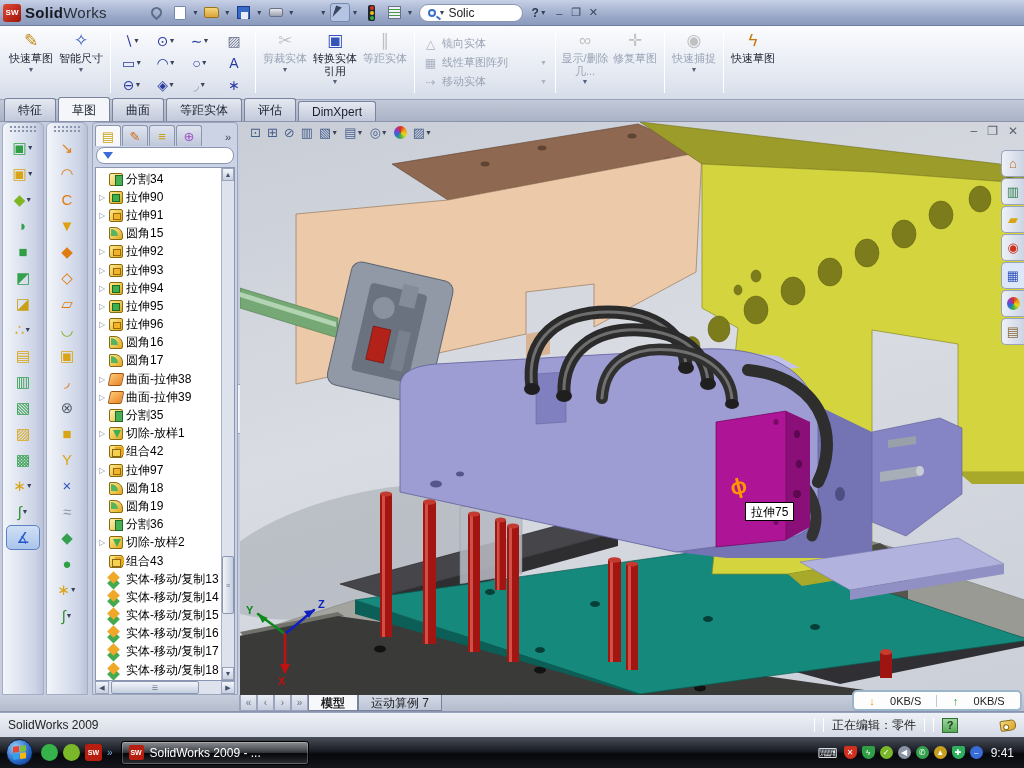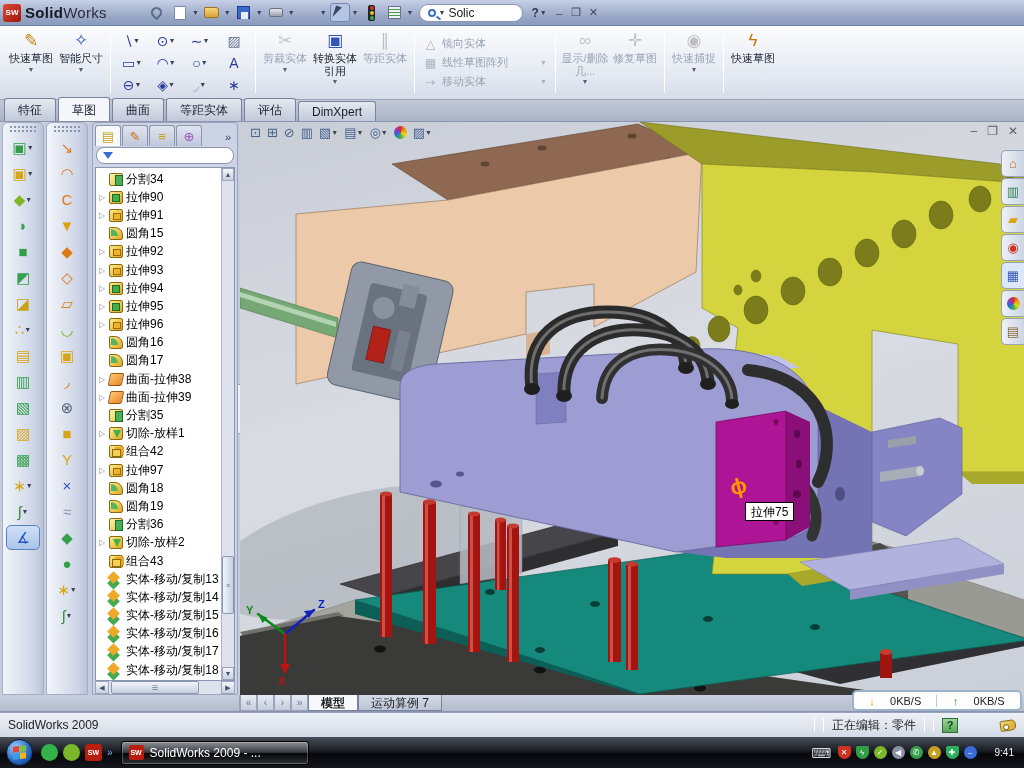--- a/index.html
+++ b/index.html
@@ -177,21 +177,21 @@
   .taskbtn { height:24px; width:188px; margin-right:8px; border-radius:3px; border:1px solid #000; box-shadow:inset 0 0 0 1px rgba(255,255,255,.25);
     background:linear-gradient(rgba(255,255,255,.28),rgba(255,255,255,.08) 48%,rgba(0,0,0,.25) 52%,rgba(255,255,255,.06));
     display:flex; align-items:center; gap:6px; padding:0 7px; color:#fff; }
   .taskbtn.active { background:linear-gradient(rgba(255,255,255,.42),rgba(255,255,255,.14) 48%,rgba(0,0,0,.2) 52%,rgba(255,255,255,.12)); }
   .taskbtn .tbico { width:15px; height:15px; border-radius:2px; display:flex; align-items:center; justify-content:center; font-size:7px; font-weight:bold; color:#fff; flex:none; }
   .taskbtn .tblabel { white-space:nowrap; overflow:hidden; font-size:12px; }
   #tray { margin-left:auto; display:flex; align-items:center; gap:6px; padding-right:10px; }
   .kb { color:#d8dce2; font-size:14px; }
   .trayic { width:13px; height:13px; border-radius:3px; display:flex; align-items:center; justify-content:center; font-size:8px; color:#fff; }
   .trayic.shield { border-radius:2px 2px 7px 7px; }
-  #clock { color:#f0f2f6; font-size:10px; margin-left:12px; }
+  #clock { color:#f0f2f6; font-size:12px; margin-left:2px; }
 
   svg text { font-family:"Liberation Sans",sans-serif; }
 </style>
 </head>
 <body>
 
 <div id="titlebar">
   <div class="logo-cube">SW</div>
   <div class="logo-text"><b>Solid</b><span>Works</span></div>
   <div id="tb-quick">

